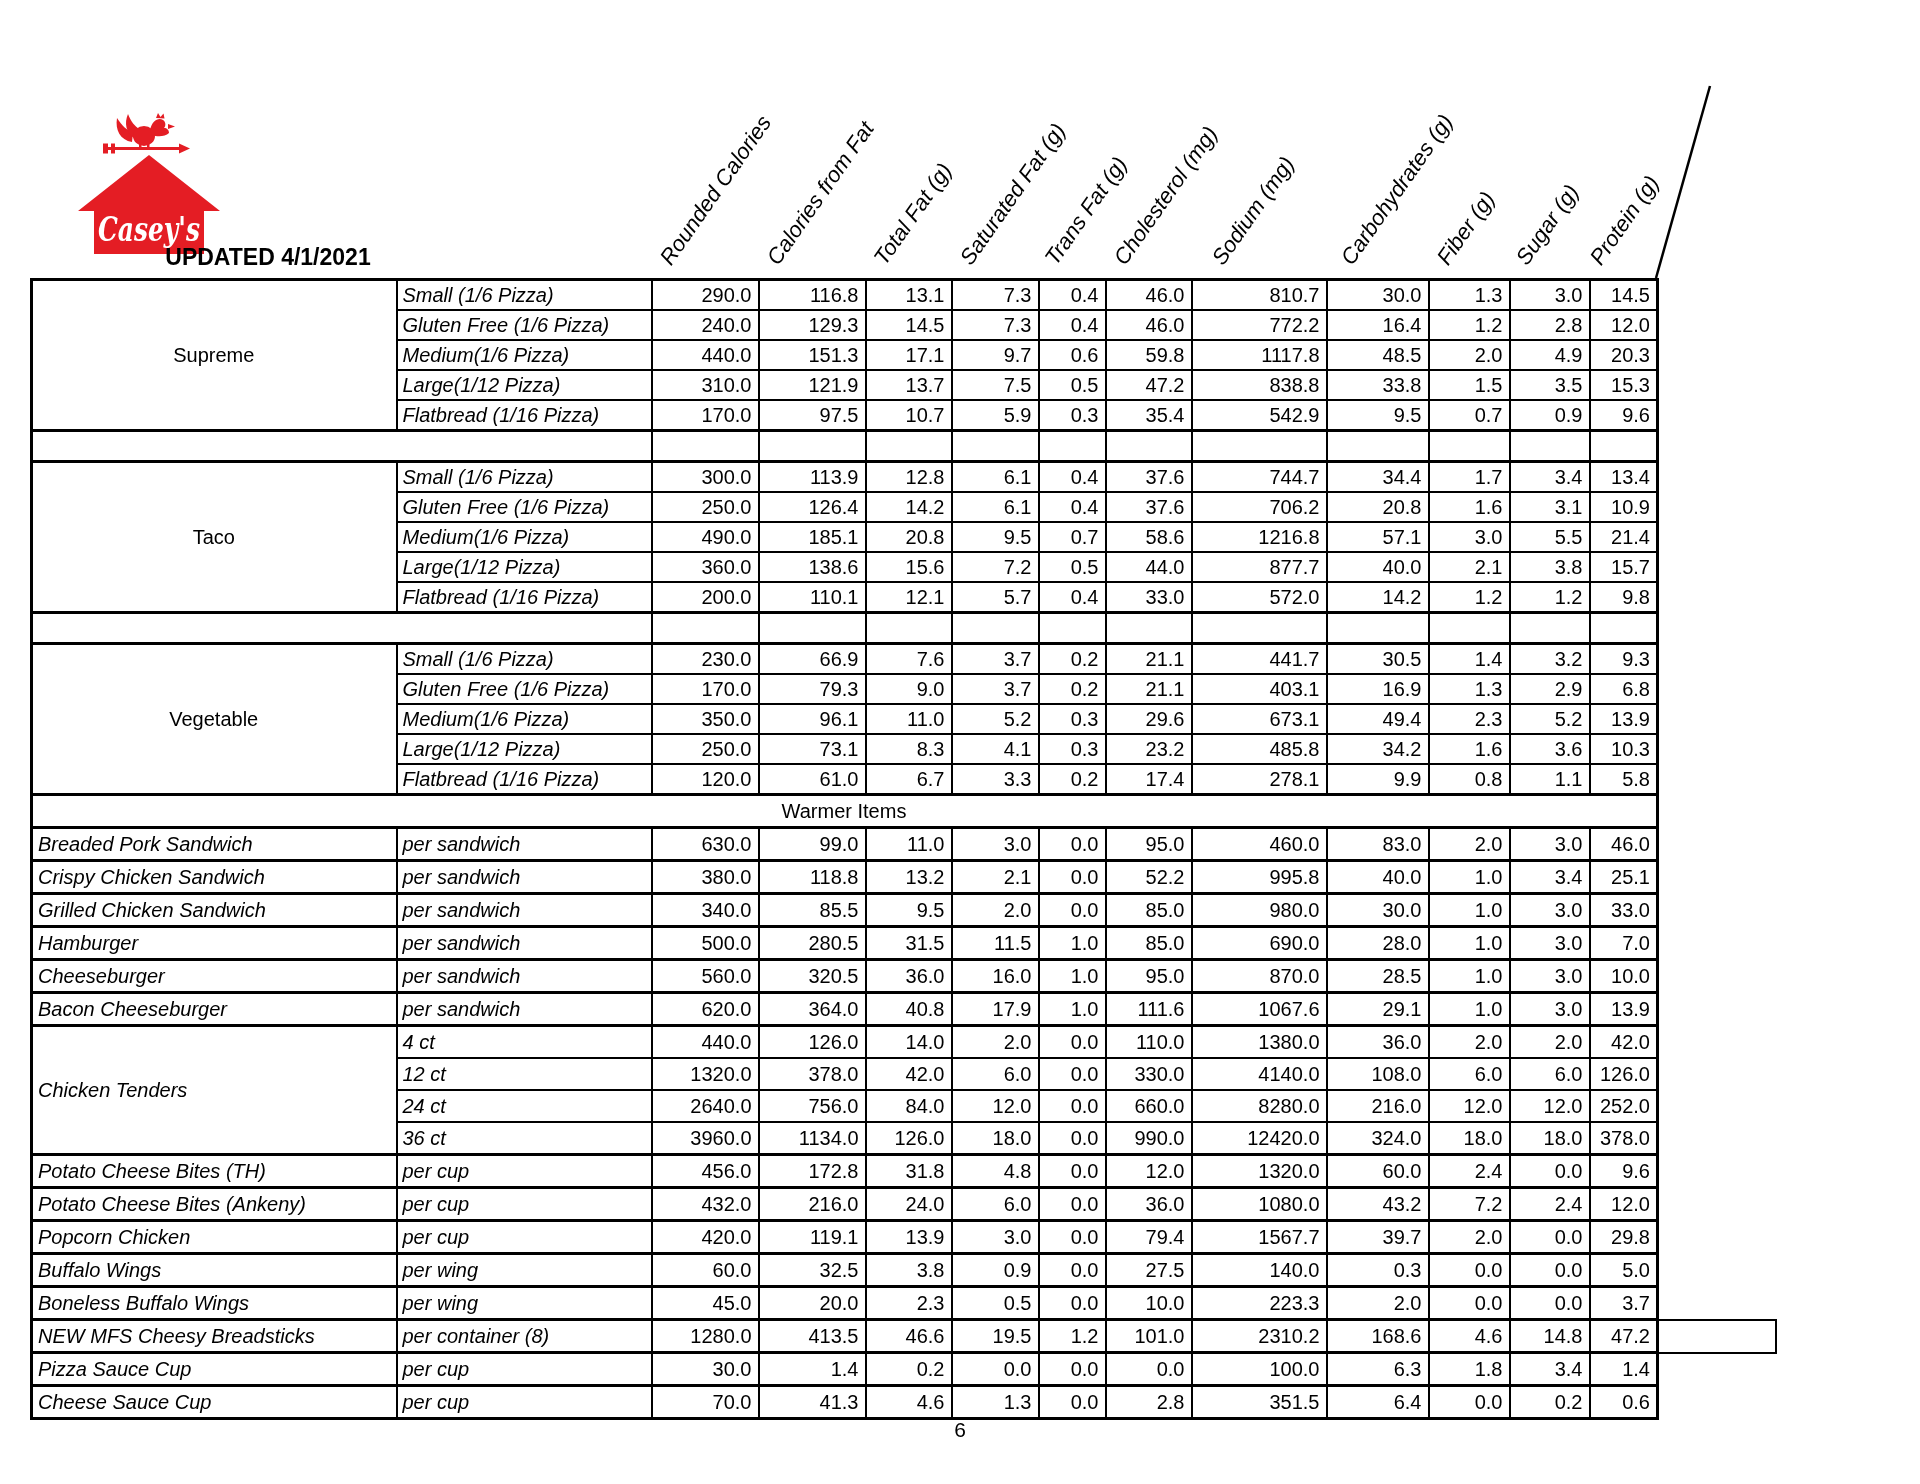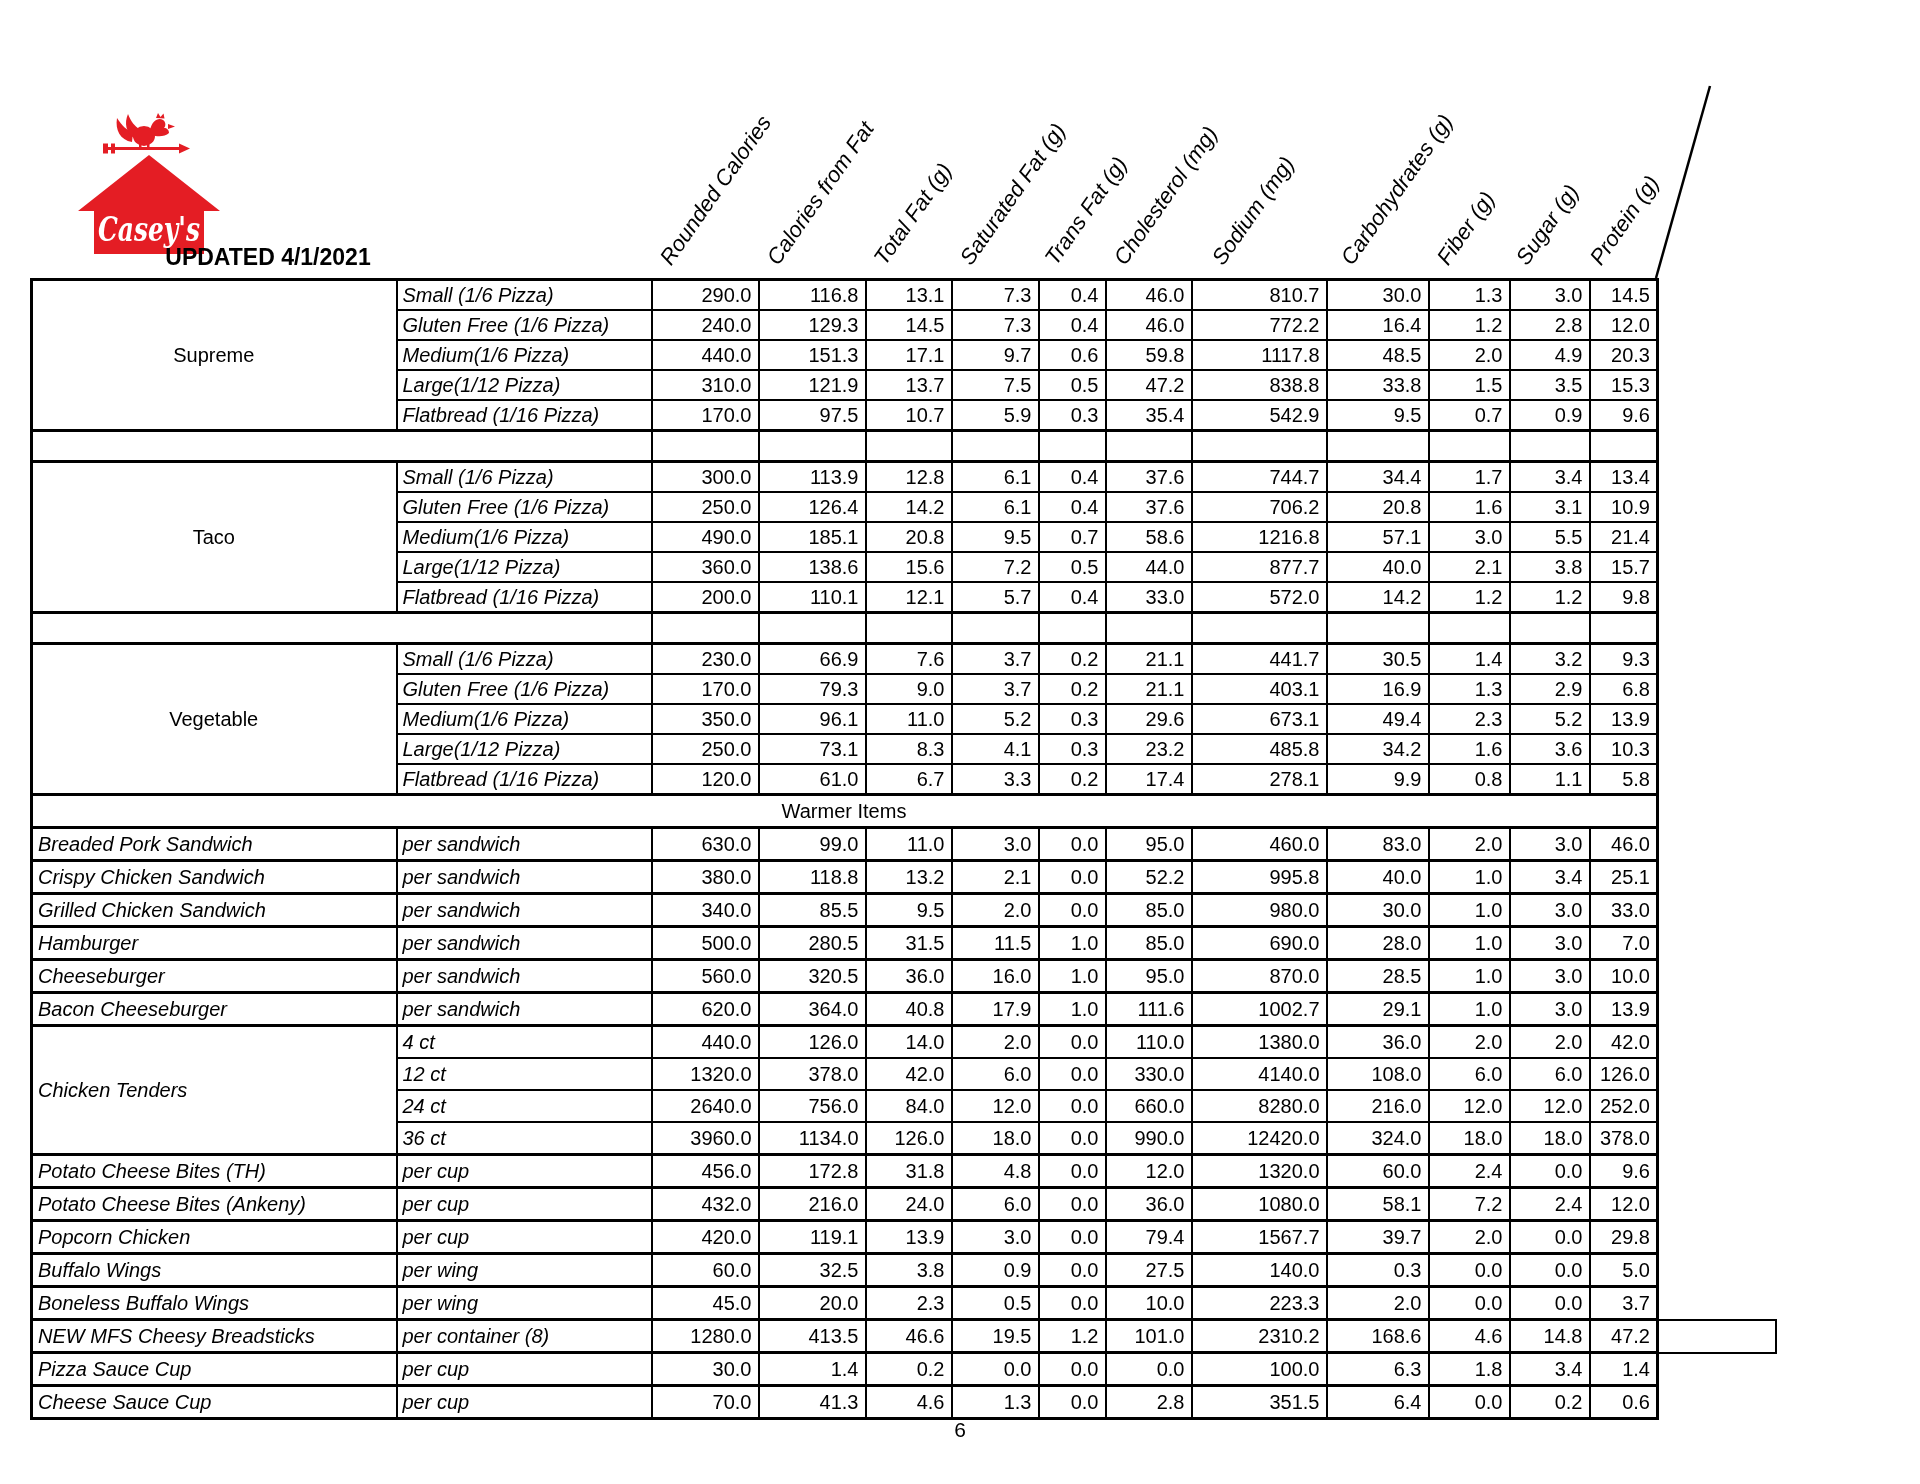--- a/index.html
+++ b/index.html
@@ -458,21 +458,21 @@
       </tr>
       <tr class="h32">
         <td class="name bl3 bt3" rowspan="1">Bacon Cheeseburger</td>
         <td class="serv bt3">per sandwich</td>
         <td class="num bt3">620.0</td>
         <td class="num bt3">364.0</td>
         <td class="num bt3">40.8</td>
         <td class="num bt3">17.9</td>
         <td class="num bt3">1.0</td>
         <td class="num bt3">111.6</td>
-        <td class="num bt3">1002.7</td>
+        <td class="num bt3">1067.6</td>
         <td class="num bt3">29.1</td>
         <td class="num bt3">1.0</td>
         <td class="num bt3">3.0</td>
         <td class="num bt3 br3">13.9</td>
         <td class="ghost"></td>
       </tr>
       <tr class="h32">
         <td class="name bl3 bt3" rowspan="4">Chicken Tenders</td>
         <td class="serv bt3">4 ct</td>
         <td class="num bt3">440.0</td>
@@ -552,21 +552,21 @@
       <tr class="h32">
         <td class="name bl3 bt3" rowspan="1">Potato Cheese Bites (Ankeny)</td>
         <td class="serv bt3">per cup</td>
         <td class="num bt3">432.0</td>
         <td class="num bt3">216.0</td>
         <td class="num bt3">24.0</td>
         <td class="num bt3">6.0</td>
         <td class="num bt3">0.0</td>
         <td class="num bt3">36.0</td>
         <td class="num bt3">1080.0</td>
-        <td class="num bt3">58.1</td>
+        <td class="num bt3">43.2</td>
         <td class="num bt3">7.2</td>
         <td class="num bt3">2.4</td>
         <td class="num bt3 br3">12.0</td>
         <td class="ghost"></td>
       </tr>
       <tr class="h32">
         <td class="name bl3 bt3" rowspan="1">Popcorn Chicken</td>
         <td class="serv bt3">per cup</td>
         <td class="num bt3">420.0</td>
         <td class="num bt3">119.1</td>

